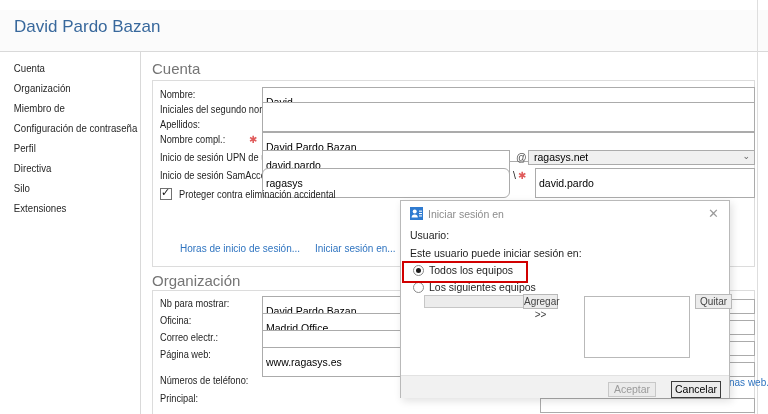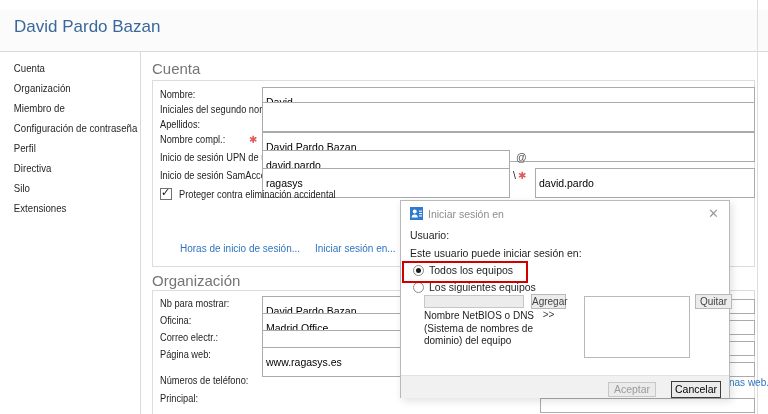--- a/index.html
+++ b/index.html
@@ -84,23 +84,27 @@
 
   <div class="lbl" style="left:160px;top:117px;">Apellidos:</div>
 
   <div class="lbl" style="left:160px;top:132px;">Nombre compl.:</div>
   <span class="req ast" style="left:249px;top:132px;">✱</span>
   <input class="inp" style="left: 262px; top: 132px; width: 493px;" readonly="" value="David Pardo Bazan">
 
   <div class="lbl" style="left:160px;top:150px;">Inicio de sesión UPN de us...</div>
   <input class="inp" style="left: 262px; top: 150px; width: 248px;" readonly="" value="david.pardo">
   <span class="sep" style="left:516px;top:150px;">@</span>
+  <div class="dropdown" style="left:528px;top:150px;width:227px;">
+    <span>ragasys.net</span>
+    <span class="chev">⌄</span>
+  </div>
 
   <div class="lbl" style="left:160px;top:168px;">Inicio de sesión SamAccou...</div>
-  <input class="inp" style="left: 262px; top: 168px; width: 248px;" readonly="" value="ragasys">
+  <input class="inp" style="left: 262px; top: 168px; width: 248px; border-radius: 6px;" readonly="" value="ragasys">
   <span class="sep" style="left:513px;top:168px;color:#222;">\</span>
   <span class="req ast" style="left:518px;top:168px;">✱</span>
   <input class="inp" style="left: 535px; top: 168px; width: 220px;" readonly="" value="david.pardo">
 
   <span class="cbx" style="left:160px;top:188px;">
     <span class="chk">✓</span>
   </span>
   <div class="lbl" style="left:179px;top:187px;font-size:10.5px;">Proteger contra eliminación accidental</div>
 
   <div class="link" style="left:180px;top:243px;">Horas de inicio de sesión...</div>
@@ -148,23 +152,22 @@
     <div class="dlg-text" style="left:9px;top:46px;">Este usuario puede iniciar sesión en:</div>
 
     <div class="red-annotation"></div>
     <span class="radio sel" style="left:12px;top:64px;"></span>
     <div class="dlg-text" style="left:28px;top:63px;">Todos los equipos</div>
 
     <span class="radio" style="left:12px;top:81px;"></span>
     <div class="dlg-text" style="left:28px;top:80px;">Los siguientes equipos</div>
 
     <div class="dlg-input-disabled"></div>
-    <button class="btn" style="left:130px;top:93px;width:35px;height:15px;">Agregar &gt;&gt;</button>
+    <button class="btn" style="left:122px;top:93px;width:35px;height:15px;">Agregar &gt;&gt;</button>
     <div class="listbox"></div>
     <button class="btn" style="left:294px;top:93px;width:37px;height:15px;">Quitar</button>
-    <div class="note">Nombre NetBIOS o DNS (Sistema de nombres de dominio) del equipo</div>
 
     <div class="dlg-footer"></div>
     <button class="btn btn-ok">Aceptar</button>
     <button class="btn btn-cancel">Cancelar</button>
   </div>
 
 </div>
 
 </body></html>

